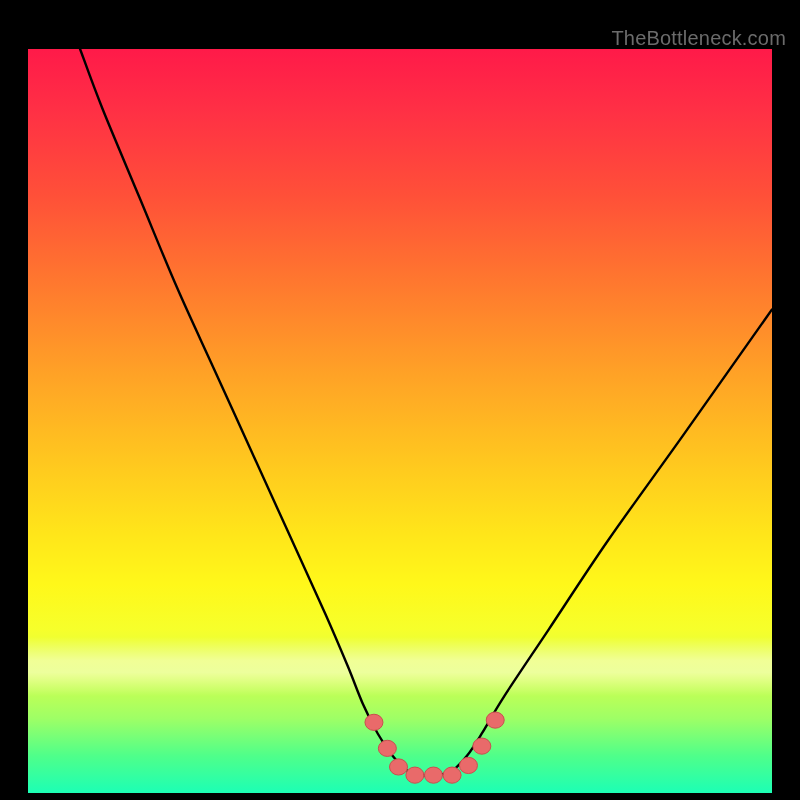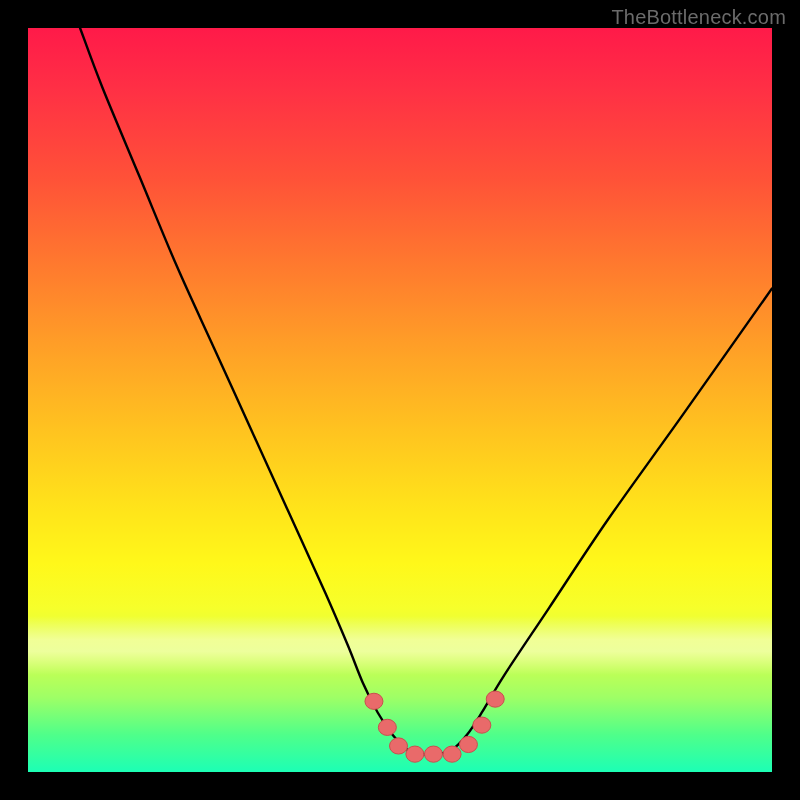--- a/index.html
+++ b/index.html
@@ -8,20 +8,21 @@
     width: 800px;
     height: 800px;
     background: #000;
     overflow: hidden;
     font-family: Arial, Helvetica, sans-serif;
   }
   .frame {
     position: absolute;
     inset: 0;
     background: #000;
+    margin-top: 21px;
   }
   .plot-area {
     position: absolute;
     left: 28px;
     top: 28px;
     width: 744px;
     height: 744px;
     overflow: hidden;
   }
   

